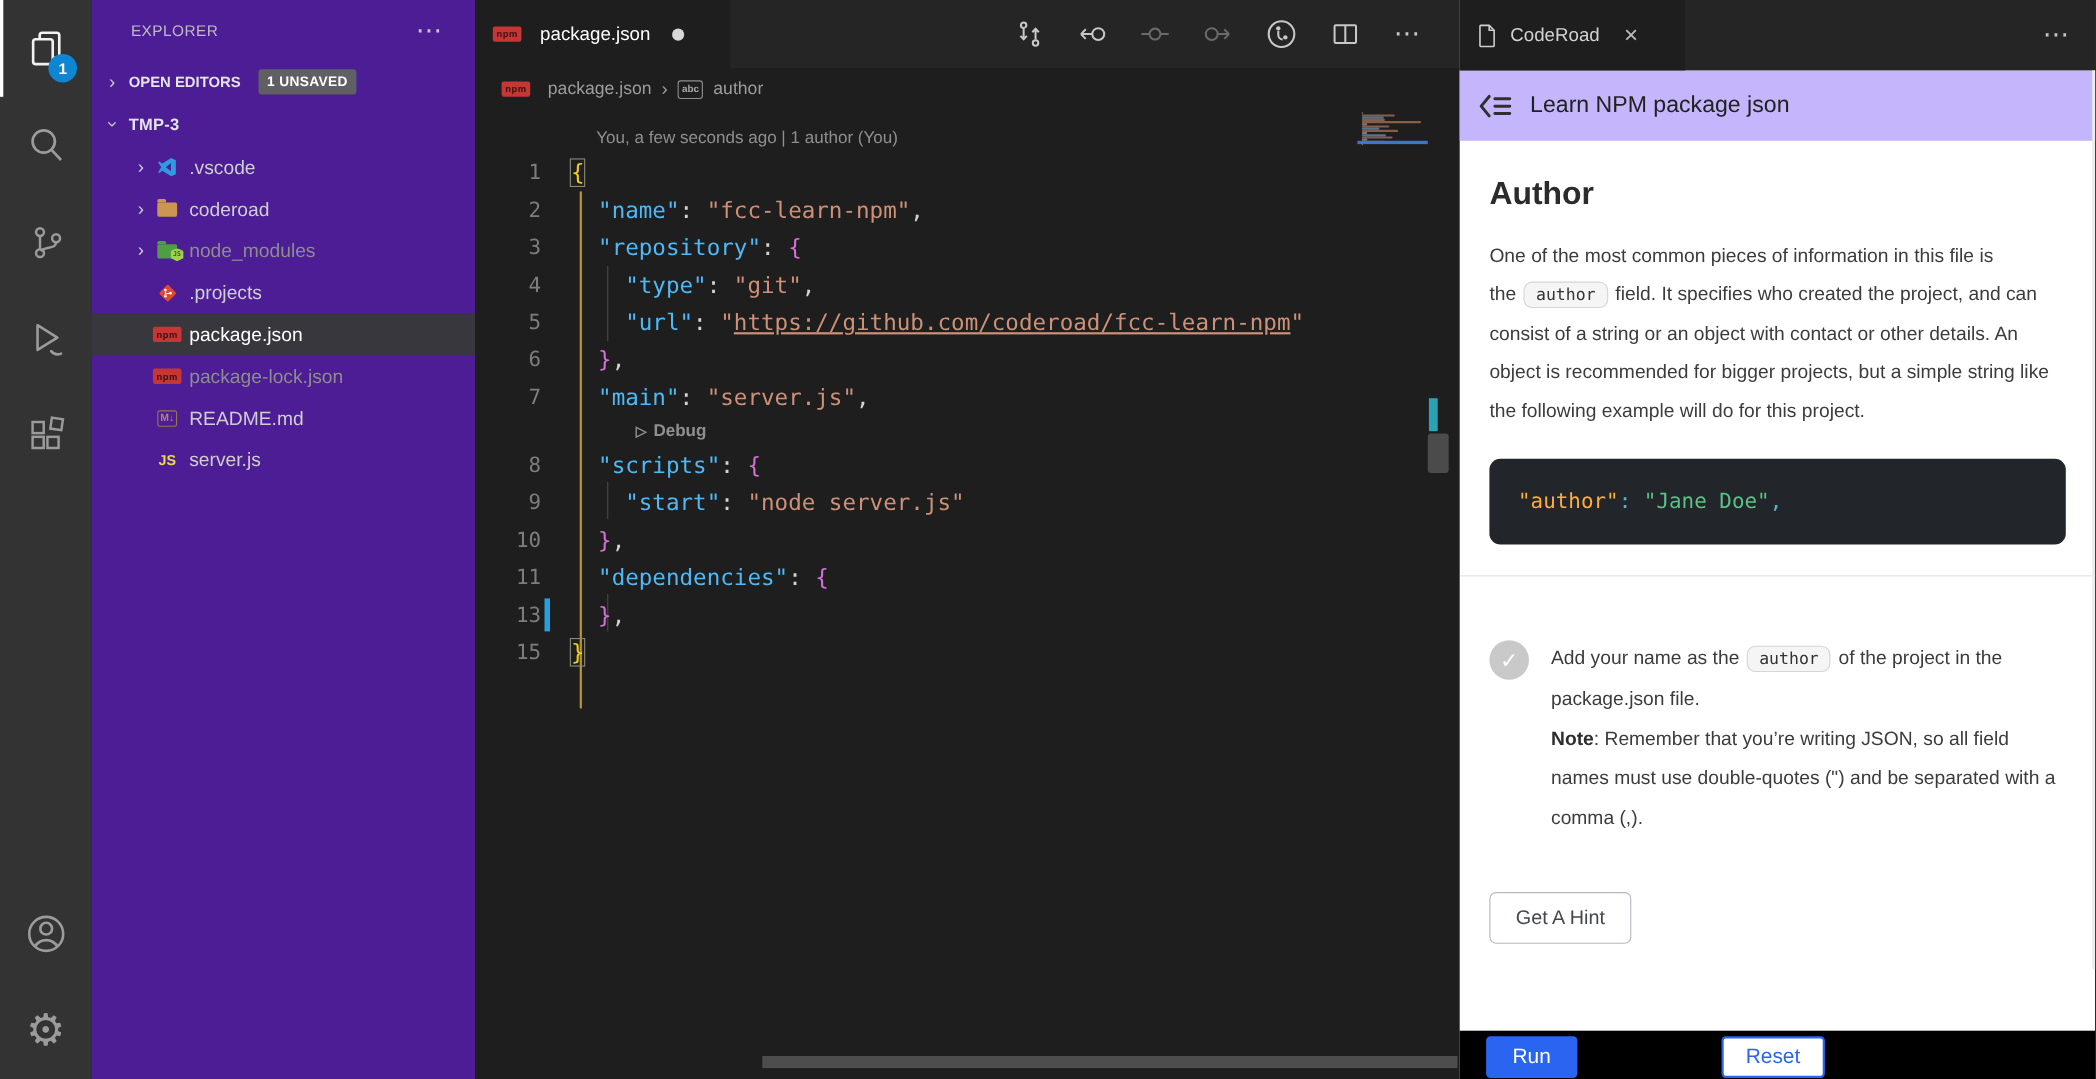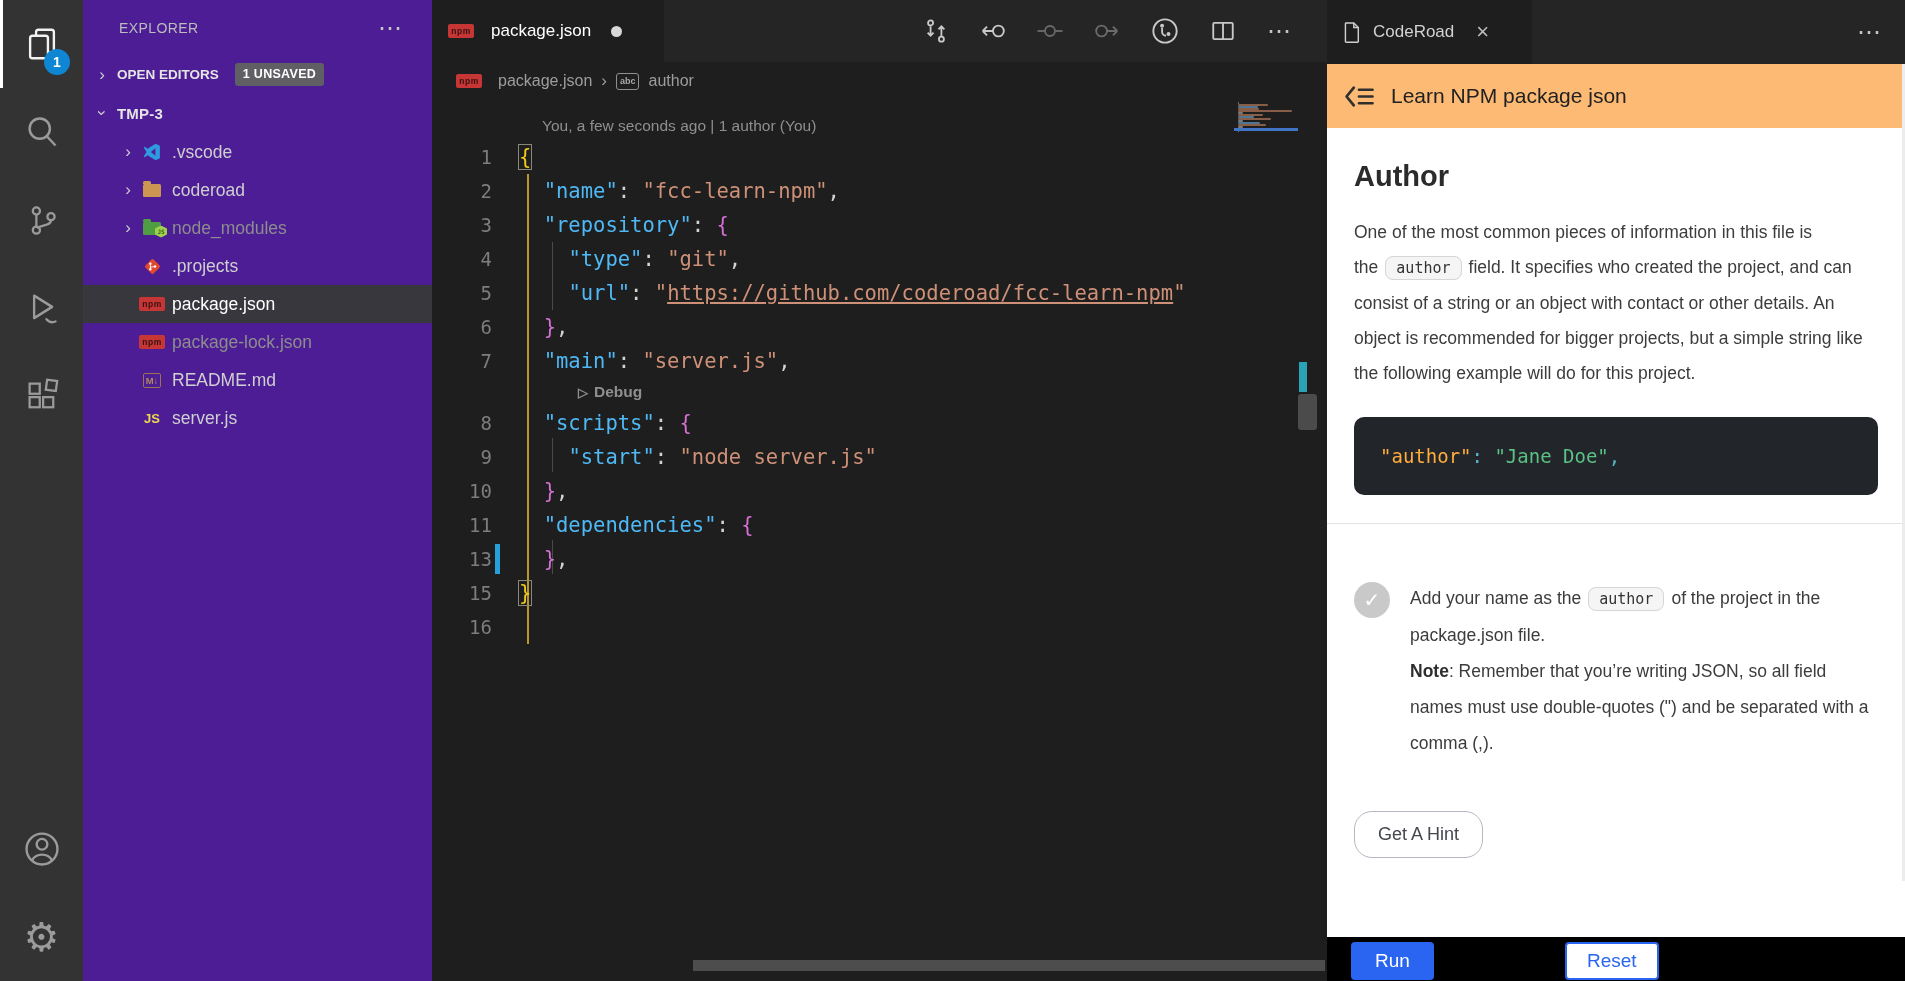--- a/index.html
+++ b/index.html
@@ -93,39 +93,39 @@
   .ov-thumb { position:absolute; left:866px; top:294px; width:19px; height:36px; background:rgba(130,130,130,.45); border-radius:3px; cursor:grab; }
   .h-scroll { position:absolute; left:261px; top:860px; width:632px; height:11px; background:#4d4d4d; cursor:grab; }
 
   
   .panel { position:absolute; left:1327px; top:0; width:578px; height:100%; background:#ffffff; }
   .panel-tabbar { height:64px; background:#252526; display:flex; align-items:stretch; position:relative; }
   .panel-tab { width:205px; background:#1e1e1e; display:flex; align-items:center; gap:12px; padding:0 16px;
                color:#d2d2d2; font-size:17px; cursor:pointer; }
   .panel-close { font-size:22px; color:#bdbdbd; margin-left:10px; cursor:pointer; line-height:1; }
   .panel-tabbar .ellipsis { position:absolute; right:22px; top:20px; }
-  .panel-header { height:64px; background:#fdba74; display:flex; align-items:center; gap:16px; padding:0 16px;
+  .panel-header { height:64px; background:#c4b5fd; display:flex; align-items:center; gap:16px; padding:0 16px;
                   color:#212121; font-size:21px; }
   .ph-icon { cursor:pointer; display:flex; }
   .panel-content { position:relative; height:809px; padding:0 27px; overflow:hidden; }
   .panel-scrollrail { position:absolute; right:0; top:64px; width:3px; height:817px; background:#ececec; }
   .pc-heading { margin-top:32px; font-size:29px; font-weight:bold; color:#2b2b2b; }
   .pc-para { margin-top:22px; font-size:17.5px; line-height:35px; color:#3c3c3c; }
   .chip { font-family:"DejaVu Sans Mono",monospace; font-size:15px; background:#f5f5f5; border:1px solid #d6d6d6;
           border-radius:8px; padding:2px 10px; color:#333; margin:0 7px; white-space:nowrap; }
   .codeblock { margin-top:26px; background:#22252a; border-radius:10px; padding:28px 26px;
                font-family:"DejaVu Sans Mono",monospace; font-size:19px; }
   .cb-key { color:#ffae3b; } .cb-p { color:#56b6c2; } .cb-val { color:#5bc184; }
   .pc-hr { height:1px; background:#e2e2e2; margin:28px -27px 0; border:none; }
   .task { display:flex; margin-top:56px; gap:20px; }
   .check-circle { flex:none; width:36px; height:36px; border-radius:50%; background:#c9c9c9; color:#fff;
                   font-size:20px; display:flex; align-items:center; justify-content:center; margin-top:2px; }
   .task-text { font-size:17.5px; line-height:36px; color:#3c3c3c; }
   .task-text b { color:#2e2e2e; }
-  .hint-btn { margin-top:50px; display:inline-block; background:#fff; border:1.5px solid #b4b8c2; border-radius:18px;
+  .hint-btn { margin-top:50px; display:inline-block; background:#fff; border:1.5px solid #b4b8c2; border-radius:6px;
               padding:12px 23px; font-size:18px; color:#44474d; cursor:pointer; font-family:"Liberation Sans",sans-serif; }
   .panel-footer { position:absolute; left:0; bottom:0; width:100%; height:44px; background:#000; }
   .run-btn { position:absolute; left:24px; top:5px; background:#2965f1; color:#fff; border:none; border-radius:4px;
              padding:8px 24px; font-size:19px; cursor:pointer; font-family:"Liberation Sans",sans-serif; }
   .reset-btn { position:absolute; left:238px; top:5px; background:#fff; color:#2965f1; border:2px solid #2965f1;
                border-radius:4px; padding:6px 20px; font-size:19px; cursor:pointer; font-family:"Liberation Sans",sans-serif; }
 </style>
 </head>
 <body>
 
@@ -341,21 +341,20 @@
           <div class="cl"><span class="ln">5</span><span class="ct"><span class="tk">    </span><span class="tk key">"url"</span><span class="tk">: </span><span class="tk str">"</span><span class="tk str link">https://github.com/coderoad/fcc-learn-npm</span><span class="tk str">"</span></span></div>
           <div class="cl"><span class="ln">6</span><span class="ct"><span class="tk">  </span><span class="tk b2">}</span><span class="tk">,</span></span></div>
           <div class="cl"><span class="ln">7</span><span class="ct"><span class="tk">  </span><span class="tk key">"main"</span><span class="tk">: </span><span class="tk str">"server.js"</span><span class="tk">,</span></span></div>
           <div class="lens debug"><span class="play">▷</span><span>Debug</span></div>
           <div class="cl"><span class="ln">8</span><span class="ct"><span class="tk">  </span><span class="tk key">"scripts"</span><span class="tk">: </span><span class="tk b2">{</span></span></div>
           <div class="cl"><span class="ln">9</span><span class="ct"><span class="tk">    </span><span class="tk key">"start"</span><span class="tk">: </span><span class="tk str">"node server.js"</span></span></div>
           <div class="cl"><span class="ln">10</span><span class="ct"><span class="tk">  </span><span class="tk b2">}</span><span class="tk">,</span></span></div>
           <div class="cl"><span class="ln">11</span><span class="ct"><span class="tk">  </span><span class="tk key">"dependencies"</span><span class="tk">: </span><span class="tk b2">{</span></span></div>
           <div class="cl"><span class="mod"></span><span class="ln">13</span><span class="ct"><span class="tk">  </span><span class="tk b2">}</span><span class="tk">,</span></span></div>
           <div class="cl"><span class="ln">15</span><span class="ct"><span class="tk b1 boxed">}</span></span></div>
-          <div class="cl"><span class="ln">16</span><span class="ct"></span></div>
         </div>
       <div class="minimap" id="minimap">
           <div class="mm-bar" style="width: 1.15px; background: rgb(138, 138, 138); opacity: 0.85;"></div>
           <div class="mm-bar" style="width: 29.9px; background: rgb(156, 106, 80); opacity: 0.85;"></div>
           <div class="mm-bar" style="width: 19.55px; background: rgb(91, 134, 168); opacity: 0.85;"></div>
           <div class="mm-bar" style="width: 20.7px; background: rgb(156, 106, 80); opacity: 0.85;"></div>
           <div class="mm-bar" style="width: 54px; background: rgb(156, 106, 80); opacity: 0.85;"></div>
           <div class="mm-bar" style="width: 4.6px; background: rgb(138, 138, 138); opacity: 0.85;"></div>
           <div class="mm-bar" style="width: 25.3px; background: rgb(156, 106, 80); opacity: 0.85;"></div>
           <div class="mm-bar" style="width: 16.1px; background: rgb(91, 134, 168); opacity: 0.85;"></div>

